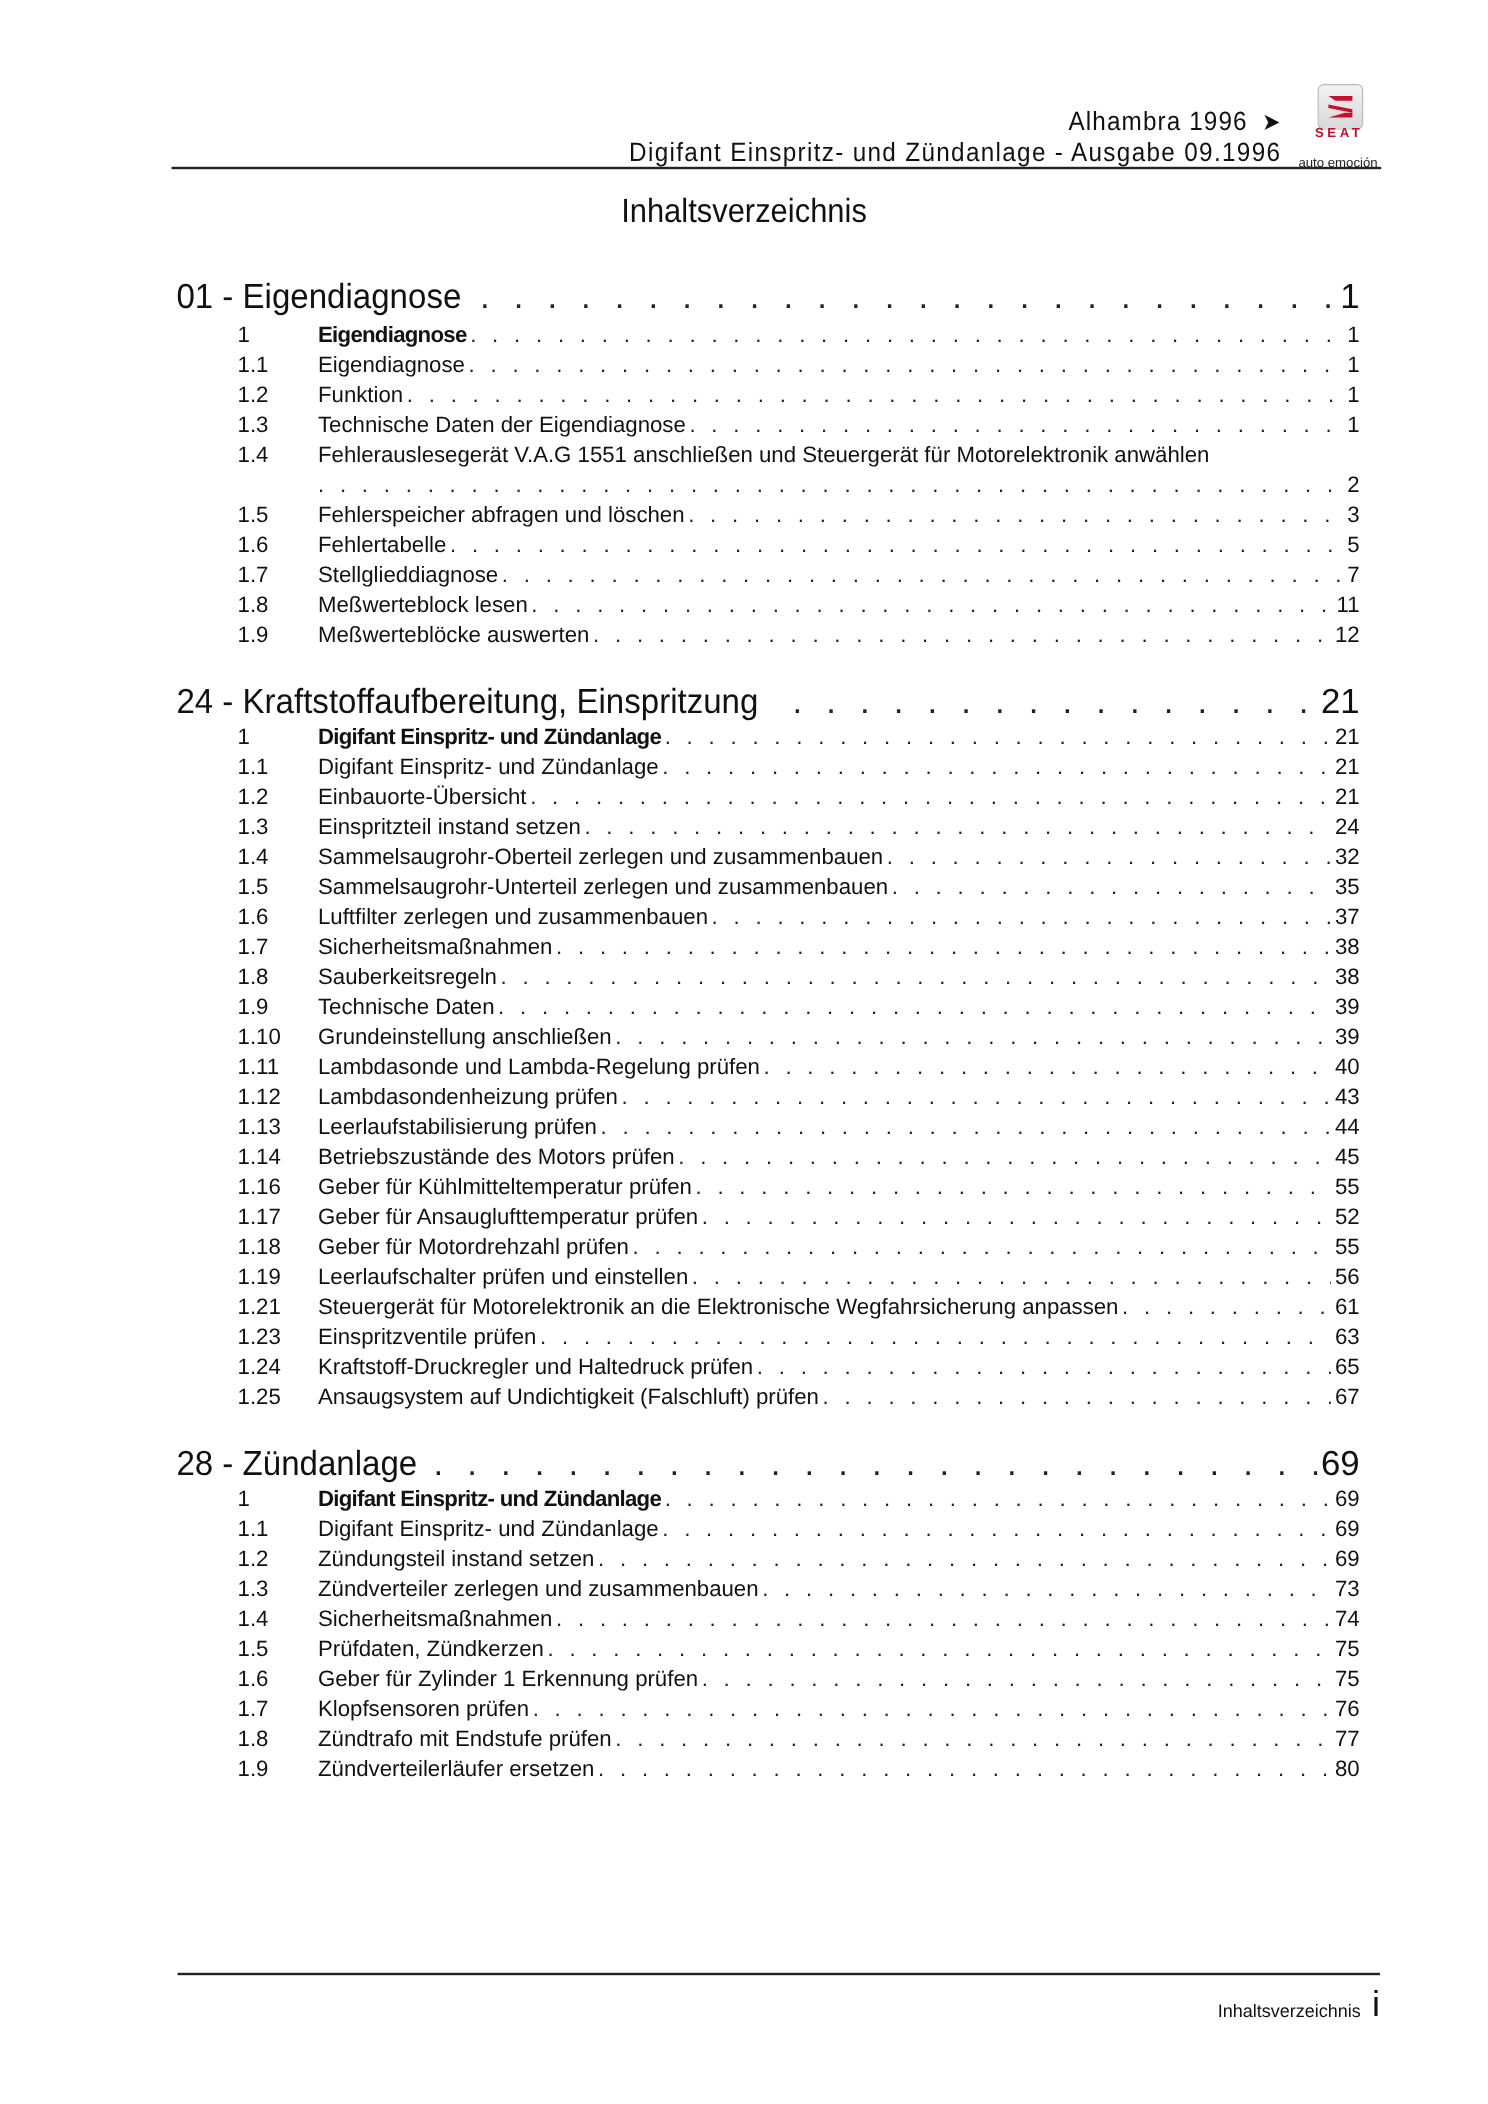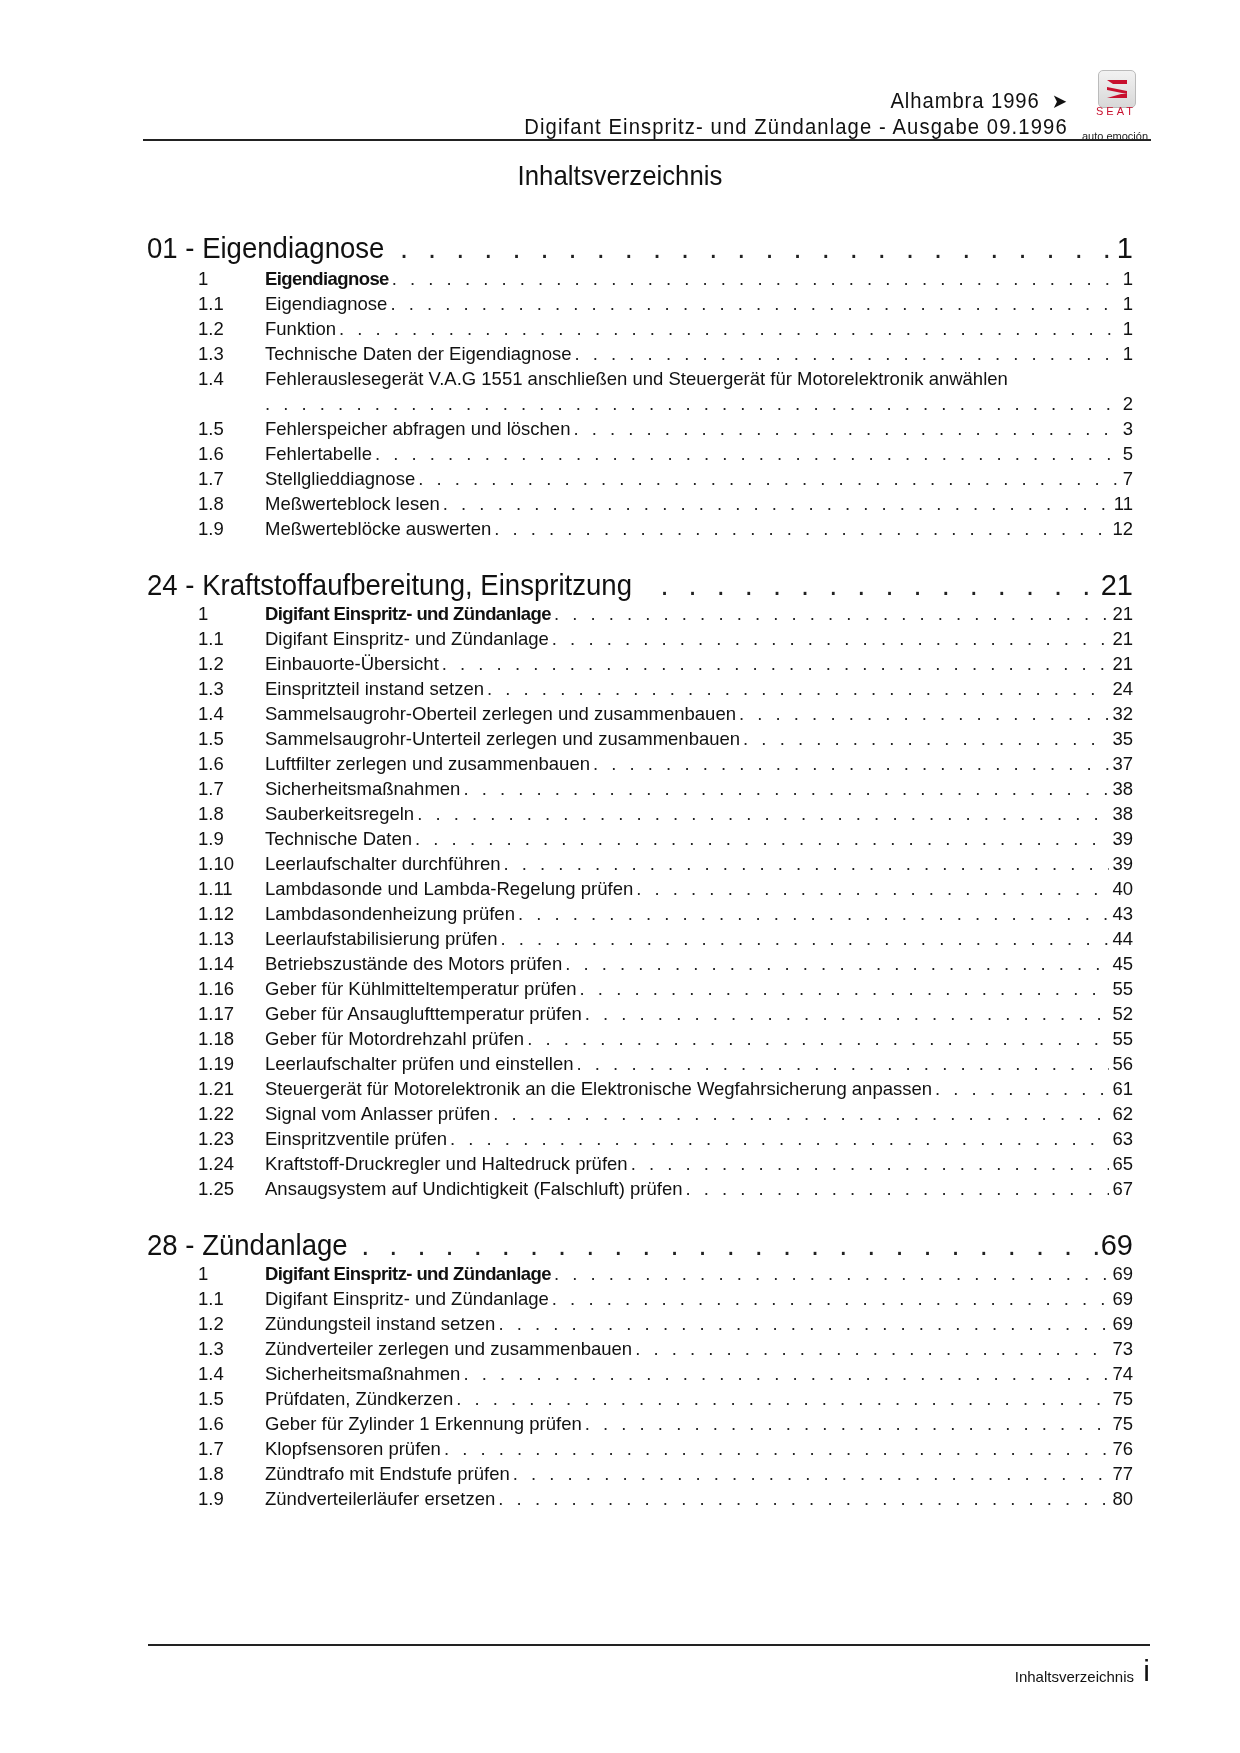--- a/index.html
+++ b/index.html
@@ -8,21 +8,21 @@
   .hdr-model { position: absolute; right: 172px; top: 88px; font-size: 22px; letter-spacing: 1px;
                transform: scaleX(0.92); transform-origin: right; white-space: nowrap; }
   .hdr-model .arrow { font-size: 20px; margin-left: 6px; }
   .hdr-sub { position: absolute; right: 172px; top: 114px; font-size: 22px; letter-spacing: 1.2px;
              transform: scaleX(0.92); transform-origin: right; white-space: nowrap; }
   .hdr-rule { position: absolute; left: 143px; top: 139px; width: 1008px; height: 2px; background: #222; }
   .logo { position: absolute; left: 1086px; top: 70px; width: 80px; height: 60px; }
   .logo-box { position: absolute; left: 12px; top: 0; width: 36px; height: 36px; border-radius: 5px;
               background: linear-gradient(#f2f2f2, #d8d8d8); border: 1px solid #bbbbbb; }
   .logo-word { position: absolute; left: 0; top: 35px; width: 60px; text-align: center; font-size: 11px;
-               font-weight: normal; color: #c8102e; letter-spacing: 3px; }
+               font-weight: bold; color: #c8102e; letter-spacing: 3px; }
   .logo-tag { position: absolute; left: -4px; top: 60px; width: 80px; font-size: 11px; color: #222; white-space: nowrap; }
   .page-title { position: absolute; left: 0; width: 1240px; top: 160px; text-align: center; font-size: 28px;
                 transform: scaleX(0.92); }
   .toc { position: absolute; left: 147px; top: 232px; width: 986px; }
   .chapter { display: flex; align-items: baseline; font-size: 29px; height: 36px; transform-origin: left; }
   .chapter.gap { margin-top: 24px; align-items: center; }
   .entry { display: flex; align-items: baseline; font-size: 18.5px; height: 25px; padding-left: 51px; }
   .entry .num { width: 67px; flex: none; }
   .entry .title { flex: none; white-space: nowrap; }
   .entry.bold .title { font-weight: bold; letter-spacing: -0.6px; }
@@ -189,21 +189,21 @@
       <span class="page">38</span>
     </div>
     <div class="entry">
       <span class="num">1.9</span>
       <span class="title">Technische Daten</span>
       <span class="leader"></span>
       <span class="page">39</span>
     </div>
     <div class="entry">
       <span class="num">1.10</span>
-      <span class="title">Leerlaufschalter durchführen</span>
+      <span class="title">Grundeinstellung anschließen</span>
       <span class="leader"></span>
       <span class="page">39</span>
     </div>
     <div class="entry">
       <span class="num">1.11</span>
       <span class="title">Lambdasonde und Lambda-Regelung prüfen</span>
       <span class="leader"></span>
       <span class="page">40</span>
     </div>
     <div class="entry">
@@ -246,26 +246,20 @@
       <span class="num">1.19</span>
       <span class="title">Leerlaufschalter prüfen und einstellen</span>
       <span class="leader"></span>
       <span class="page">56</span>
     </div>
     <div class="entry">
       <span class="num">1.21</span>
       <span class="title">Steuergerät für Motorelektronik an die Elektronische Wegfahrsicherung anpassen</span>
       <span class="leader"></span>
       <span class="page">61</span>
-    </div>
-    <div class="entry">
-      <span class="num">1.22</span>
-      <span class="title">Signal vom Anlasser prüfen</span>
-      <span class="leader"></span>
-      <span class="page">62</span>
     </div>
     <div class="entry">
       <span class="num">1.23</span>
       <span class="title">Einspritzventile prüfen</span>
       <span class="leader"></span>
       <span class="page">63</span>
     </div>
     <div class="entry">
       <span class="num">1.24</span>
       <span class="title">Kraftstoff-Druckregler und Haltedruck prüfen</span>

